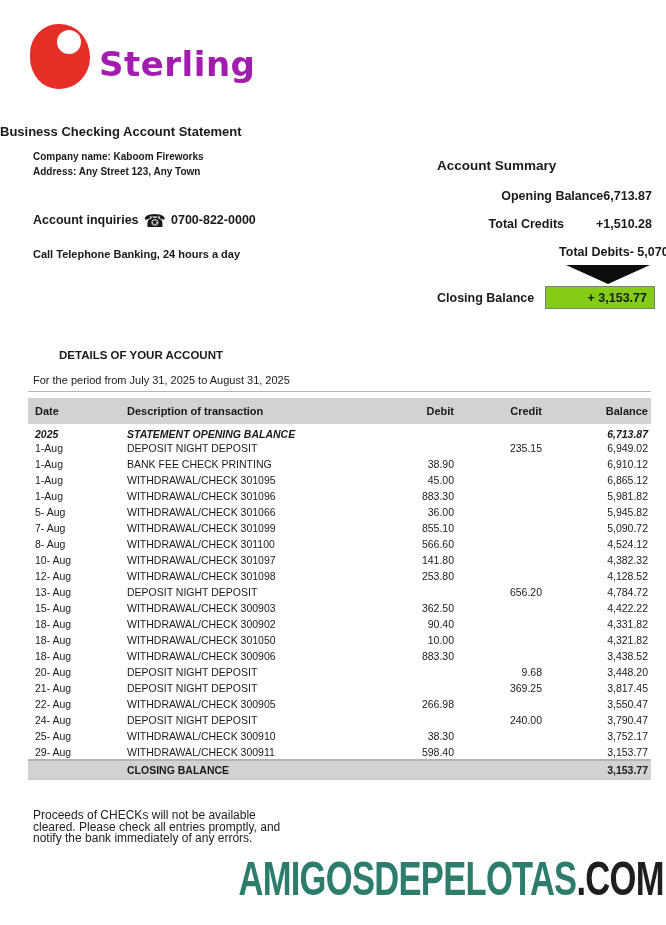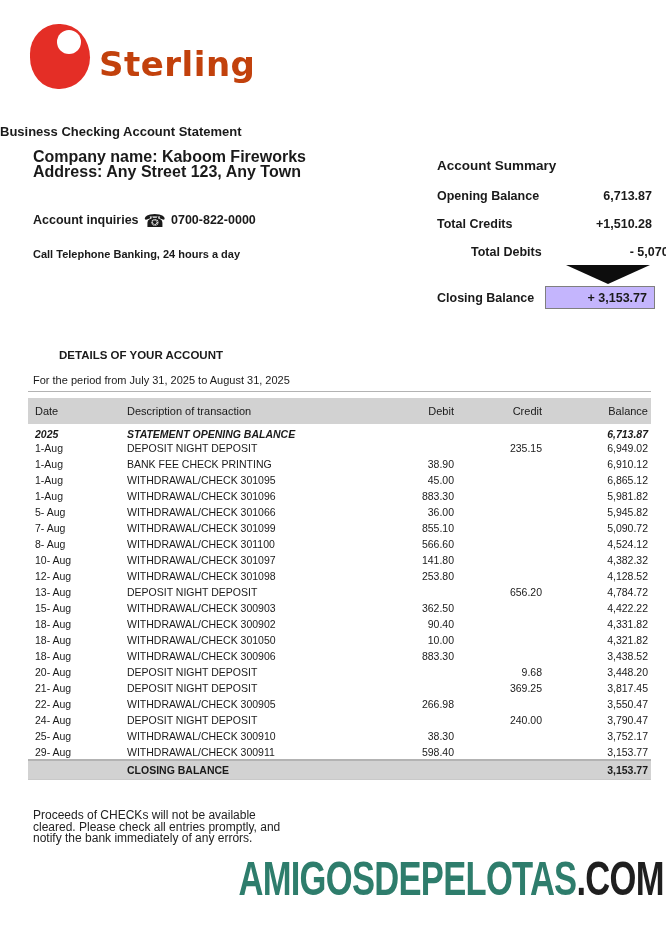--- a/index.html
+++ b/index.html
@@ -12,49 +12,49 @@
   
   .logo-blob { position:absolute; left:30px; top:24px; width:60px; height:65px;
     background:#e42e26; border-radius:49% 51% 52% 48% / 47% 53% 50% 50%; }
   .logo-dot { position:absolute; left:27px; top:6px; width:24px; height:24px;
     background:#fff; border-radius:50%; }
   .brand { position:absolute; left:99px; top:44px; font-family:"DejaVu Sans",sans-serif;
     font-size:34px; font-weight:bold; color:#6e6e6e; letter-spacing:0.5px; }
   
   .doc-title { position:absolute; top:124px; left:0; width:100%; text-align:left;
     font-size:13px; font-weight:bold; }
-  .company { position:absolute; left:33px; top:150px; font-size:16px; font-weight:bold;
+  .company { position:absolute; left:33px; top:150px; font-size:10px; font-weight:bold;
     line-height:14.5px; }
   .inquiries { position:absolute; left:33px; top:210px; font-size:12.5px; font-weight:bold; }
   .phone-glyph { font-size:18px; vertical-align:-3px; margin:0 5px; font-family:"DejaVu Sans",sans-serif; }
   .tel-banking { position:absolute; left:33px; top:248px; font-size:11px; font-weight:bold; }
   
   .summary { position:absolute; left:437px; top:158px; width:218px; }
   .summary-title { font-size:13.5px; font-weight:bold; }
   .summary-row { position:absolute; left:0; width:100%; display:flex;
-    justify-content:space-between; font-size:12.5px; font-weight:bold; }
+    justify-content:flex-end; font-size:12.5px; font-weight:bold; }
   .summary-row .val { padding-right:3px; }
   .sr-0 { top:31px; } .sr-1 { top:59px;gap:32px; } .sr-2 { top:87px;margin-left:34px; }
   .down-arrow { position:absolute; top:107px; right:5px; width:0; height:0;
     border-left:42px solid transparent; border-right:42px solid transparent;
     border-top:19px solid #0d0d0d; }
   .closing-line { position:absolute; top:128px; width:100%; display:flex;
     justify-content:space-between; align-items:center; }
   .closing-label { font-size:12.5px; font-weight:bold; }
   .closing-box { width:110px; height:23px; border:1px solid #7f7f7f; display:flex;
     align-items:center; justify-content:flex-end; padding-right:7px;
-    font-size:12.5px; font-weight:bold; background:#c4b5fd;margin-left:9px; }
+    font-size:12.5px; font-weight:bold; background:#84cc16;margin-left:9px; }
   
   .details-heading { position:absolute; left:33px; top:349px; font-size:11.5px; font-weight:bold;padding-left:26px; }
   .period { position:absolute; left:33px; top:374px; font-size:11px; }
   
   .table-wrap { position:absolute; left:28px; top:391px; width:623px; }
   .topline { height:1px; background:#b3b3b3; margin-bottom:6px; }
   table { width:100%; border-collapse:collapse; table-layout:fixed; font-size:10.5px; }
-  thead th { background:#d2d2d2; height:26px; font-size:11px; font-weight:normal;
+  thead th { background:#d2d2d2; height:26px; font-size:11px; font-weight:bold;
     text-align:left; padding:0; }
   th.c-date, td.c-date { padding-left:7px; }
   th.c-desc, td.c-desc { padding-left:7px; }
   th.c-num, td.c-num { text-align:right; padding-right:3px; }
   tbody td { height:16px; padding-top:0; padding-bottom:0; white-space:nowrap; overflow:hidden; }
   tbody tr:first-child td { padding-top:3px; }
   .bold-row td { font-weight:bold;font-style:italic; }
   tfoot td { background:#d2d2d2; font-weight:bold; height:19px;
     border-top:2px solid #b3b3b3; border-bottom:1px solid #c9c9c9; }
   
@@ -66,21 +66,21 @@
     font-family:"Liberation Sans",sans-serif; }
 </style>
 </head>
 <body>
 
 <div class="page">
 
   <div class="logo-blob" style="background-color: rgb(228, 46, 38);">
     <div class="logo-dot"></div>
   </div>
-  <div class="brand" style="color: #c2410c;">Sterling</div>
+  <div class="brand" style="color: #a21caf;">Sterling</div>
 
   <div class="doc-title">Business Checking Account Statement</div>
 
   <div class="company">
     <div>Company name: Kaboom Fireworks</div>
     <div>Address: Any Street 123, Any Town</div>
   </div>
 
   <div class="inquiries">
     <span>Account inquiries</span><span class="phone-glyph">☎</span><span>0700-822-0000</span>

